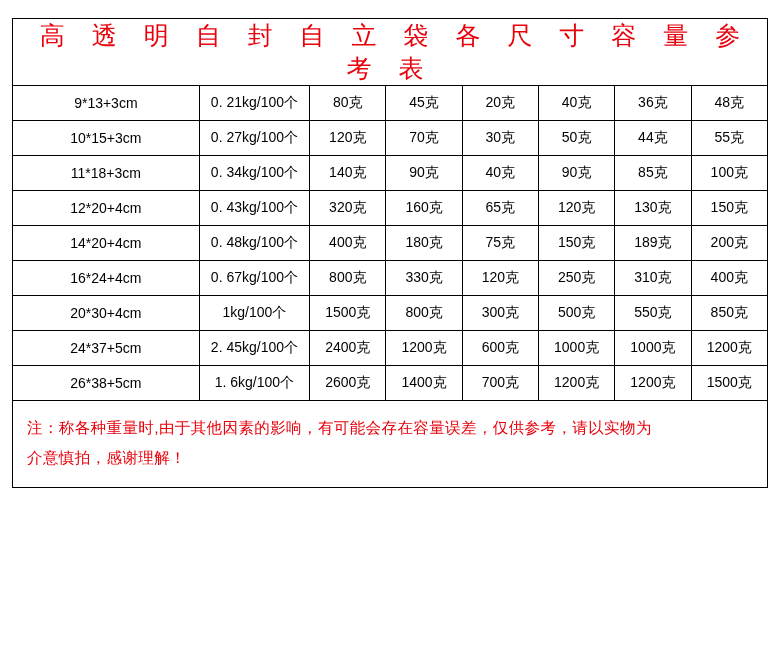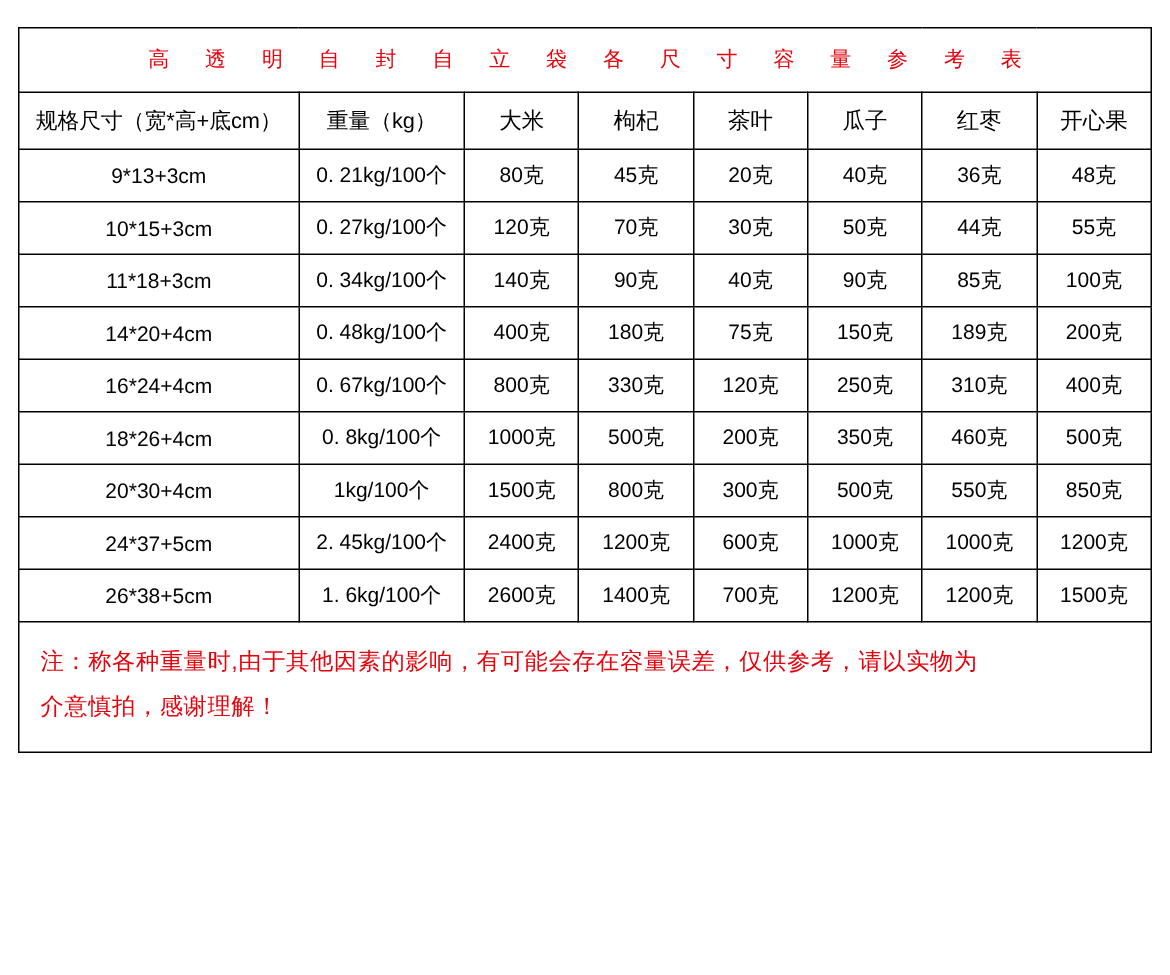--- a/index.html
+++ b/index.html
@@ -30,21 +30,21 @@
   table.spec td, table.spec th {
     border: 1px solid #000000;
     text-align: center;
     vertical-align: middle;
     font-weight: normal;
     padding: 0;
   }
   .title-cell {
     height: 42px;
     color: #e8000b;
-    font-size: 14px;
+    font-size: 25px;
     font-weight: bold;
     letter-spacing: 10px;
     text-indent: 10px;
     font-family: "Liberation Sans", sans-serif;
   }
   .hdr-cell {
     height: 37px;
     font-size: 15px;
     font-weight: bold;
     color: #000;
@@ -88,30 +88,20 @@
       <col class="col-item">
       <col class="col-item">
       <col class="col-item">
       <col class="col-item">
       <col class="col-item">
     </colgroup>
     <tbody>
       <tr>
         <td class="title-cell" colspan="8">高 透 明 自 封 自 立 袋 各 尺 寸 容 量 参 考 表</td>
       </tr>
-      <tr>
-        <td class="hdr-cell small">规格尺寸（宽*高+底cm）</td>
-        <td class="hdr-cell small">重量（kg）</td>
-        <td class="hdr-cell">大米</td>
-        <td class="hdr-cell">枸杞</td>
-        <td class="hdr-cell">茶叶</td>
-        <td class="hdr-cell">瓜子</td>
-        <td class="hdr-cell">红枣</td>
-        <td class="hdr-cell">开心果</td>
-      </tr>
 
       <tr class="body-row">
         <td>9*13+3cm</td>
         <td class="cell-right">0. 21kg/100个</td>
         <td>80克</td>
         <td>45克</td>
         <td>20克</td>
         <td>40克</td>
         <td>36克</td>
         <td>48克</td>
@@ -130,48 +120,48 @@
         <td>11*18+3cm</td>
         <td class="cell-right">0. 34kg/100个</td>
         <td>140克</td>
         <td>90克</td>
         <td>40克</td>
         <td>90克</td>
         <td>85克</td>
         <td>100克</td>
       </tr>
       <tr class="body-row">
+        <td>12*20+4cm</td>
+        <td class="cell-right">0. 43kg/100个</td>
+        <td>320克</td>
+        <td>160克</td>
+        <td>65克</td>
+        <td>120克</td>
+        <td>130克</td>
+        <td>150克</td>
+      </tr>
+      <tr class="body-row">
         <td>14*20+4cm</td>
         <td class="cell-right">0. 48kg/100个</td>
         <td>400克</td>
         <td>180克</td>
         <td>75克</td>
         <td>150克</td>
         <td>189克</td>
         <td>200克</td>
       </tr>
       <tr class="body-row">
         <td>16*24+4cm</td>
         <td class="cell-right">0. 67kg/100个</td>
         <td>800克</td>
         <td>330克</td>
         <td>120克</td>
         <td>250克</td>
         <td>310克</td>
         <td>400克</td>
-      </tr>
-      <tr class="body-row">
-        <td>18*26+4cm</td>
-        <td class="cell-right">0. 8kg/100个</td>
-        <td>1000克</td>
-        <td>500克</td>
-        <td>200克</td>
-        <td>350克</td>
-        <td>460克</td>
-        <td>500克</td>
       </tr>
       <tr class="body-row">
         <td>20*30+4cm</td>
         <td class="cell-right">1kg/100个</td>
         <td>1500克</td>
         <td>800克</td>
         <td>300克</td>
         <td>500克</td>
         <td>550克</td>
         <td>850克</td>

